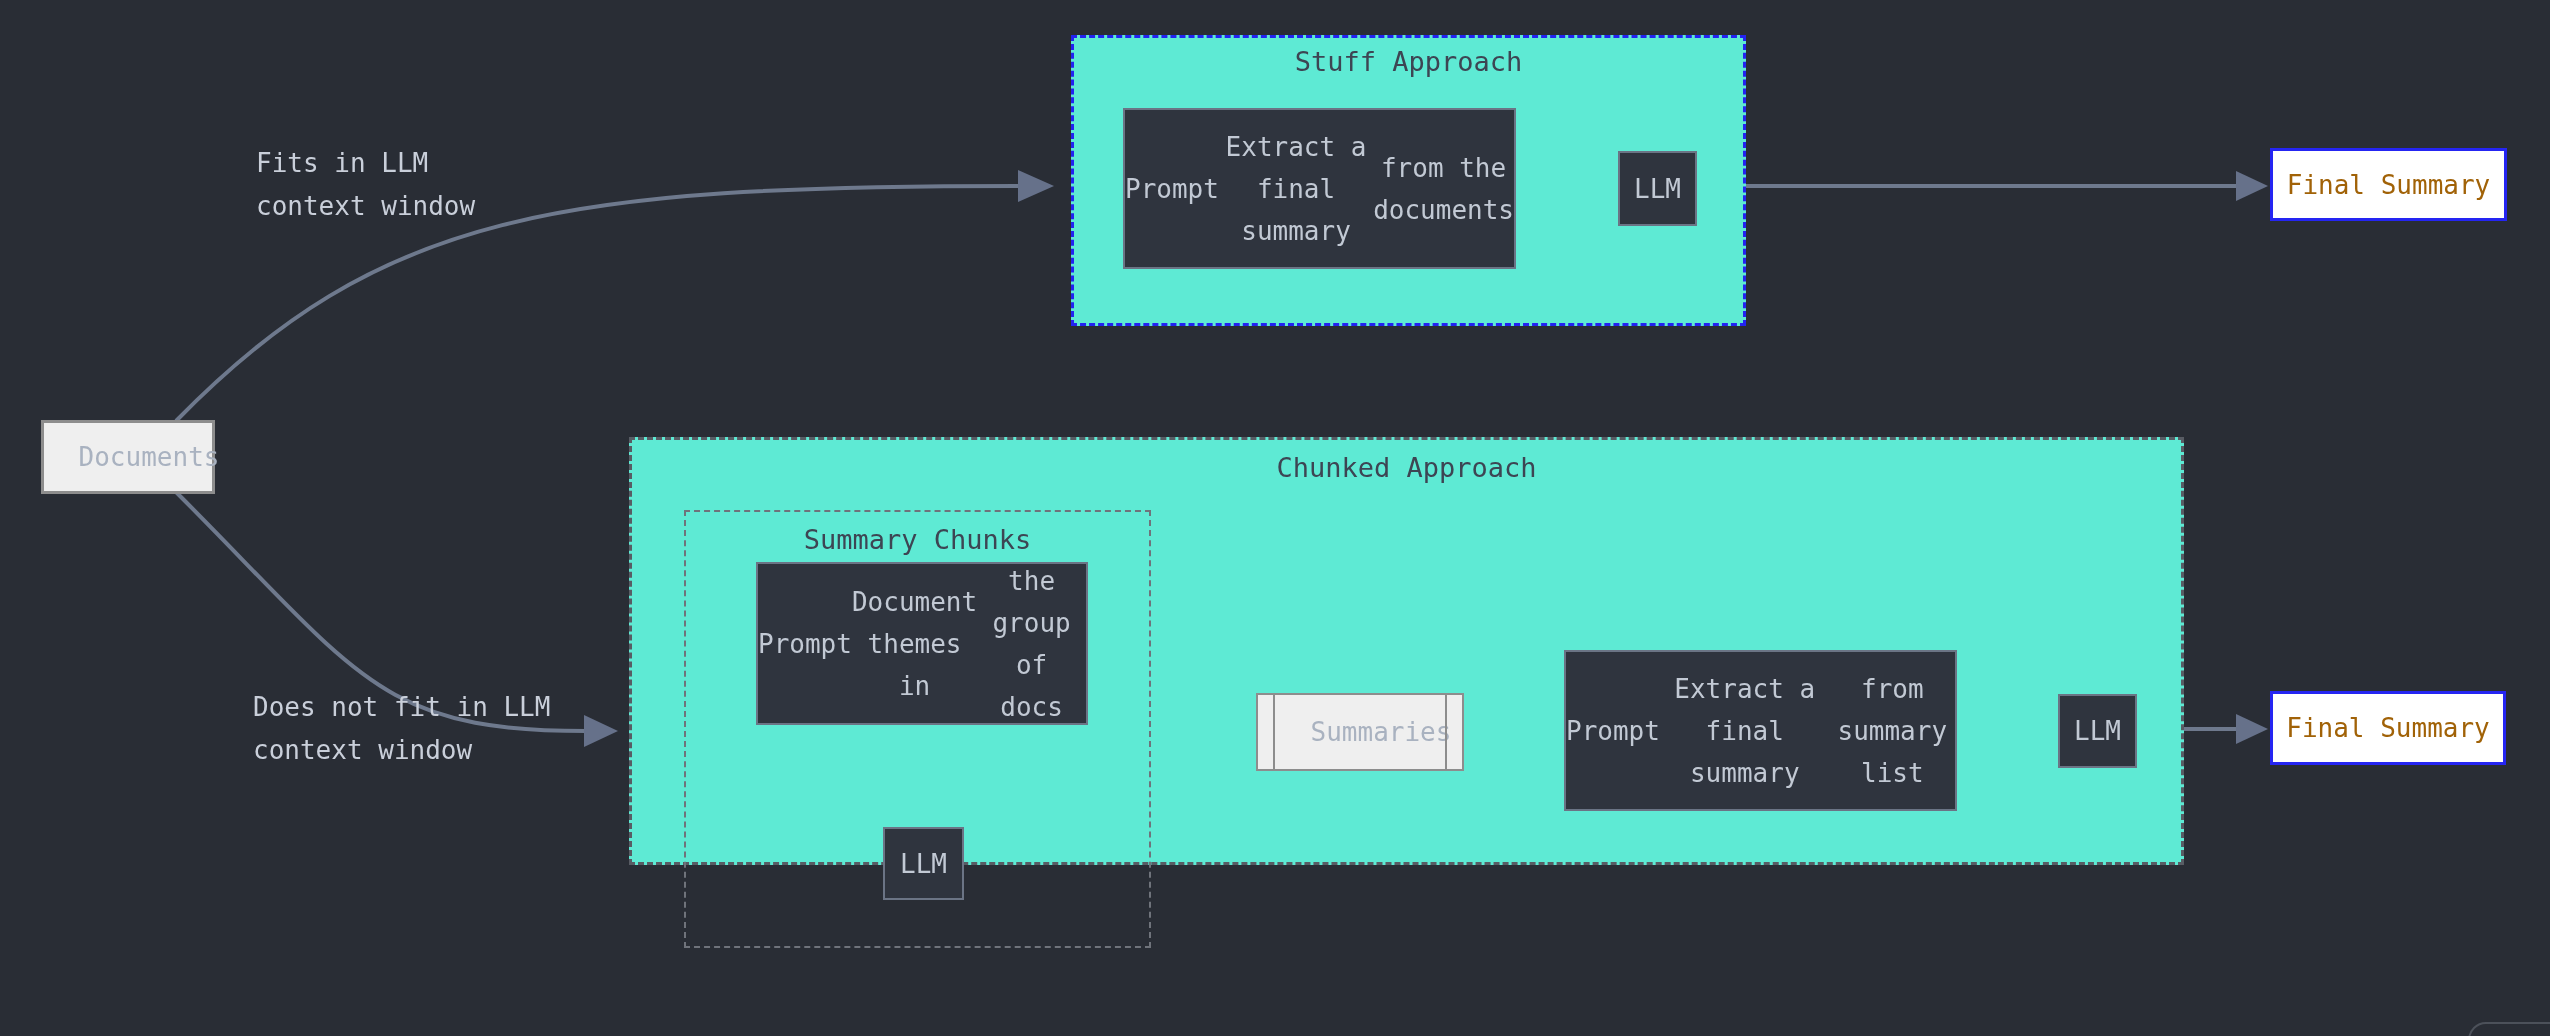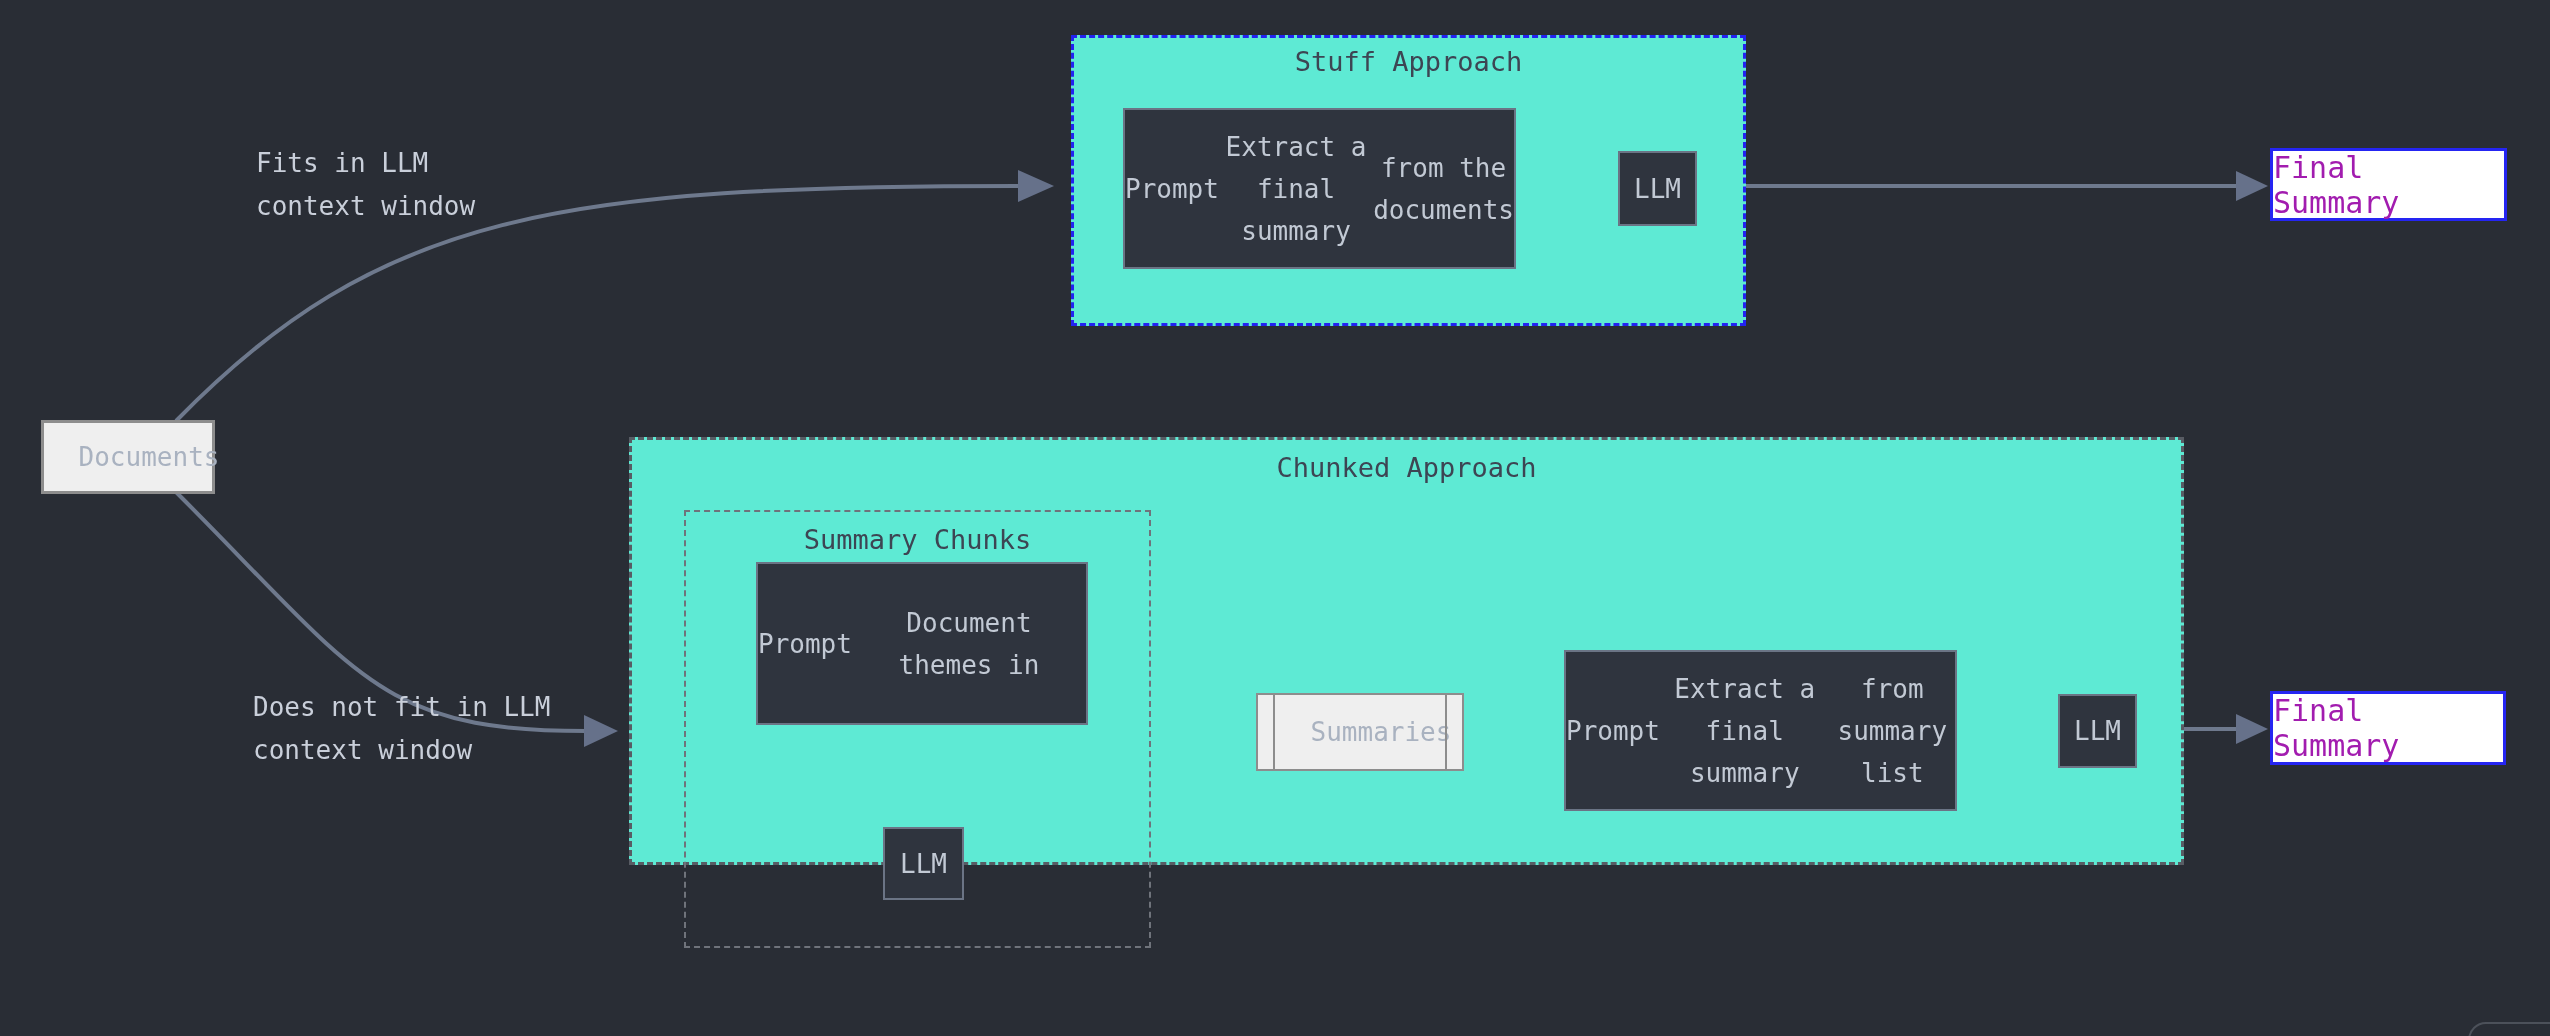--- a/index.html
+++ b/index.html
@@ -23,22 +23,22 @@
     color:#c2c9d4;display:flex;flex-direction:row;align-items:center;justify-content:center;
     font-size:26px;line-height:42px;text-align:center;z-index:4;
   }
   .node-light{
     position:absolute;background:#efefef;border:3px solid #8d8d8d;
     color:#a9b2c0;display:flex;align-items:center;justify-content:center;
     font-size:26px;z-index:4;padding-left:42px;
   }
   .node-final{
     position:absolute;background:#ffffff;border:3px solid #2525f2;
-    color:#a21caf;display:flex;align-items:center;justify-content:center;
-    font-size:30px;z-index:4;
+    color:#a16207;display:flex;align-items:center;justify-content:center;
+    font-size:26px;z-index:4;
   }
   .edge-label{
     position:absolute;width:320px;color:#c9cfda;
     font-size:26px;line-height:43px;z-index:5;
   }
   .edge-label span{display:block;}
   .inner-bar{position:absolute;top:0;bottom:0;width:2px;background:#8d8d8d;}
   .corner-panel{
     position:absolute;left:2468px;top:1022px;width:140px;height:60px;
     border:2px solid #4c515a;border-radius:18px;background:transparent;z-index:2;
@@ -104,20 +104,21 @@
   </div>
 
   <div class="container" style="left:614px;top:437px;width:1555px;height:428px;border:3px dashed #585c64;">
     <div class="container-title" style="top:14px;">Chunked Approach</div>
 
     <div class="abs" style="left:52px;top:70px;width:467px;height:438px;border:2px dashed #6f737b;z-index:3;">
       <div class="container-title" style="top:14px;">Summary Chunks</div>
       <div class="node-dark" style="left:70px;top:50px;width:332px;height:163px;">
         <span>Prompt</span>
         <span>Document themes in</span>
+        <span>the group of docs</span>
       </div>
       <div class="node-dark" style="left:197px;top:315px;width:81px;height:73px;">
         <span>LLM</span>
       </div>
     </div>
 
     <div class="node-light" style="left:624px;top:253px;width:208px;height:78px;border-width:2px;">
       <div class="inner-bar" style="left:15px;"></div>
       <div class="inner-bar" style="right:15px;"></div>
       <span>Summaries</span>

